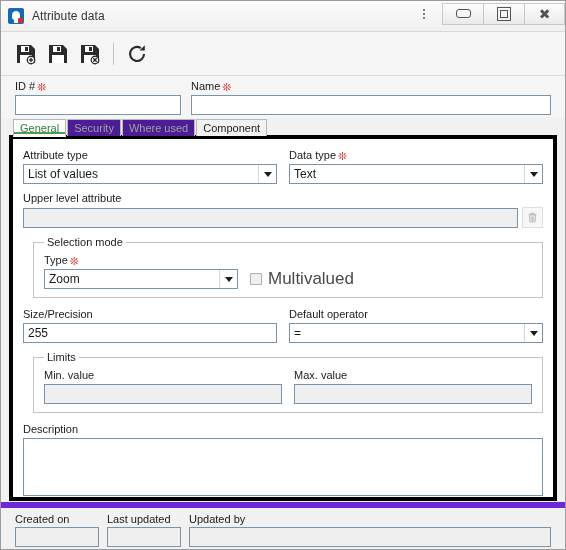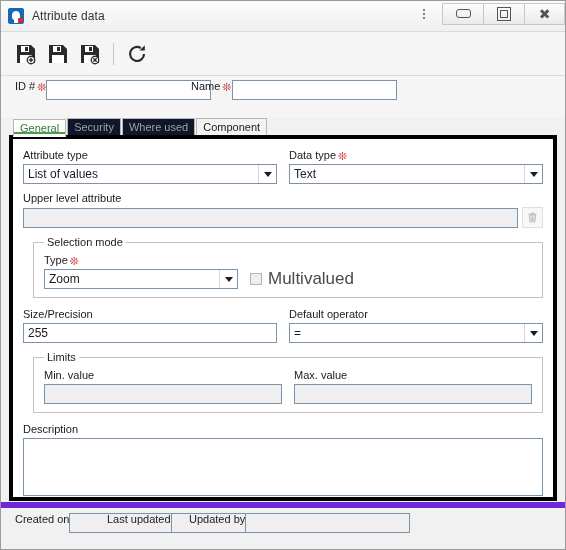--- a/index.html
+++ b/index.html
@@ -171,21 +171,21 @@
   
   .idrow {
     position: relative;
     height: 42px;
     background: #f5f5f5;
     padding: 4px 14px 0 14px;
     box-sizing: border-box;
     display: flex;
     gap: 10px;
   }
-  .fieldcol { display: flex; flex-direction: row; }
+  .fieldcol { display: flex; flex-direction: column; }
   .lbl {
     font-size: 11px;
     color: #1b1b1b;
     line-height: 13px;
     margin-bottom: 2px;
     white-space: nowrap;
   }
   .req {
     color: #cc2222;
     font-family: "DejaVu Sans", sans-serif;
@@ -211,40 +211,40 @@
     color: #6a6a6a;
   }
 
   
   .tabs-wrap {
     padding: 0 8px;
     position: relative;
   }
   .tabstrip {
     display: flex;
-    align-items: flex-start;
+    align-items: center;
     height: 18px;
     position: relative;
     z-index: 2;
     padding-left: 4px;
   }
   .tab {
     height: 17px;
     line-height: 16px;
     padding: 0 6px;
     font-size: 11px;
     border: 1px solid #b7b7b7;
     border-bottom: none;
     background: #f2f2f2;
     color: #1b1b1b;
     box-sizing: border-box;
     margin-right: 1px;
     white-space: nowrap;
   }
-  .tab.disabled { color: #a0a0a0; background: #0f172a; }
+  .tab.disabled { color: #a0a0a0; background: #4c1d95; }
   .tab.active {
     background: #ffffff;
     color: #2f7d32;
     border-color: #b7b7b7;
     height: 18px;
     line-height: 17px;
     border-bottom: 2px solid #ffffff;
     position: relative;
     top: 1px;
   }

